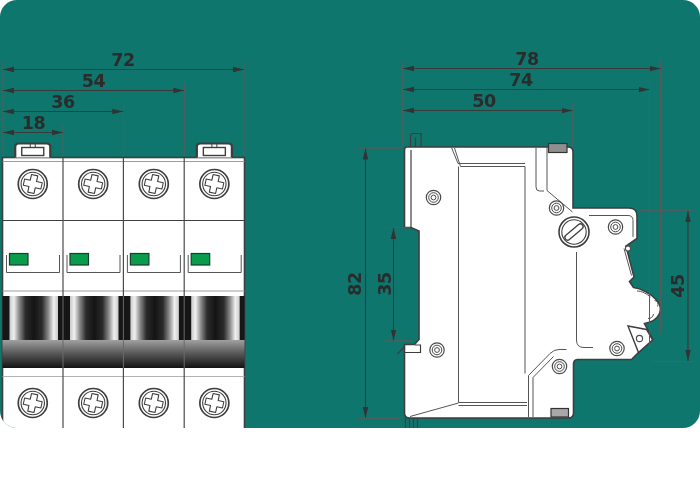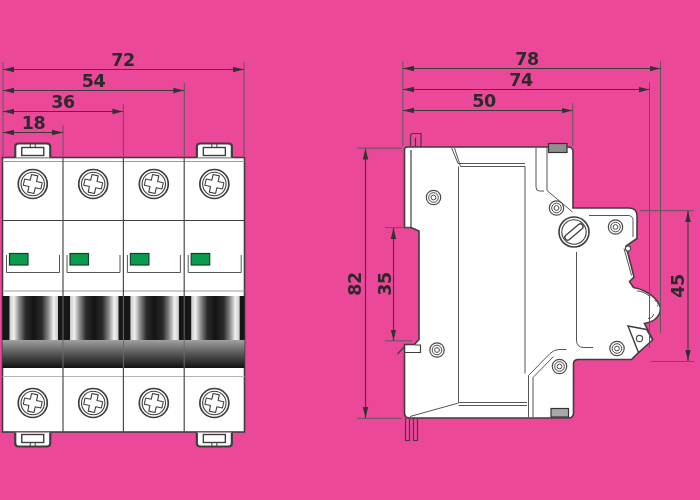--- a/index.html
+++ b/index.html
@@ -1,17 +1,17 @@
 <!DOCTYPE html>
 <html><head>
 <meta charset="utf-8">
 <style>
   html,body{margin:0;padding:0;background:#ffffff;}
-  #stage{position:relative;width:700px;height:500px;background:#ec4899;overflow:hidden;
-         font-family:"DejaVu Sans","Liberation Sans",sans-serif;}
+  #stage{position:relative;width:700px;height:428px;background:#0f766e;overflow:hidden;
+         font-family:"DejaVu Sans","Liberation Sans",sans-serif;border-radius:17px;}
   svg{position:absolute;left:0;top:0;}
   text.dim{font-family:"DejaVu Sans","Liberation Sans",sans-serif;
            font-size:17.5px;font-weight:bold;fill:#2b2b2b;letter-spacing:-0.5px;}
   .thin{stroke:#5a5a5a;stroke-width:1;fill:none;}
   .dimline{stroke:#3a3a3a;stroke-width:1.1;fill:none;}
   .outline{stroke:#3e3e3e;stroke-width:1.6;fill:#ffffff;}
   .l1{stroke:#3e3e3e;stroke-width:1.2;fill:none;}
   .l0{stroke:#555555;stroke-width:1;fill:none;}
   .lt{stroke:#9c9c9c;stroke-width:1;fill:none;}
 </style>

